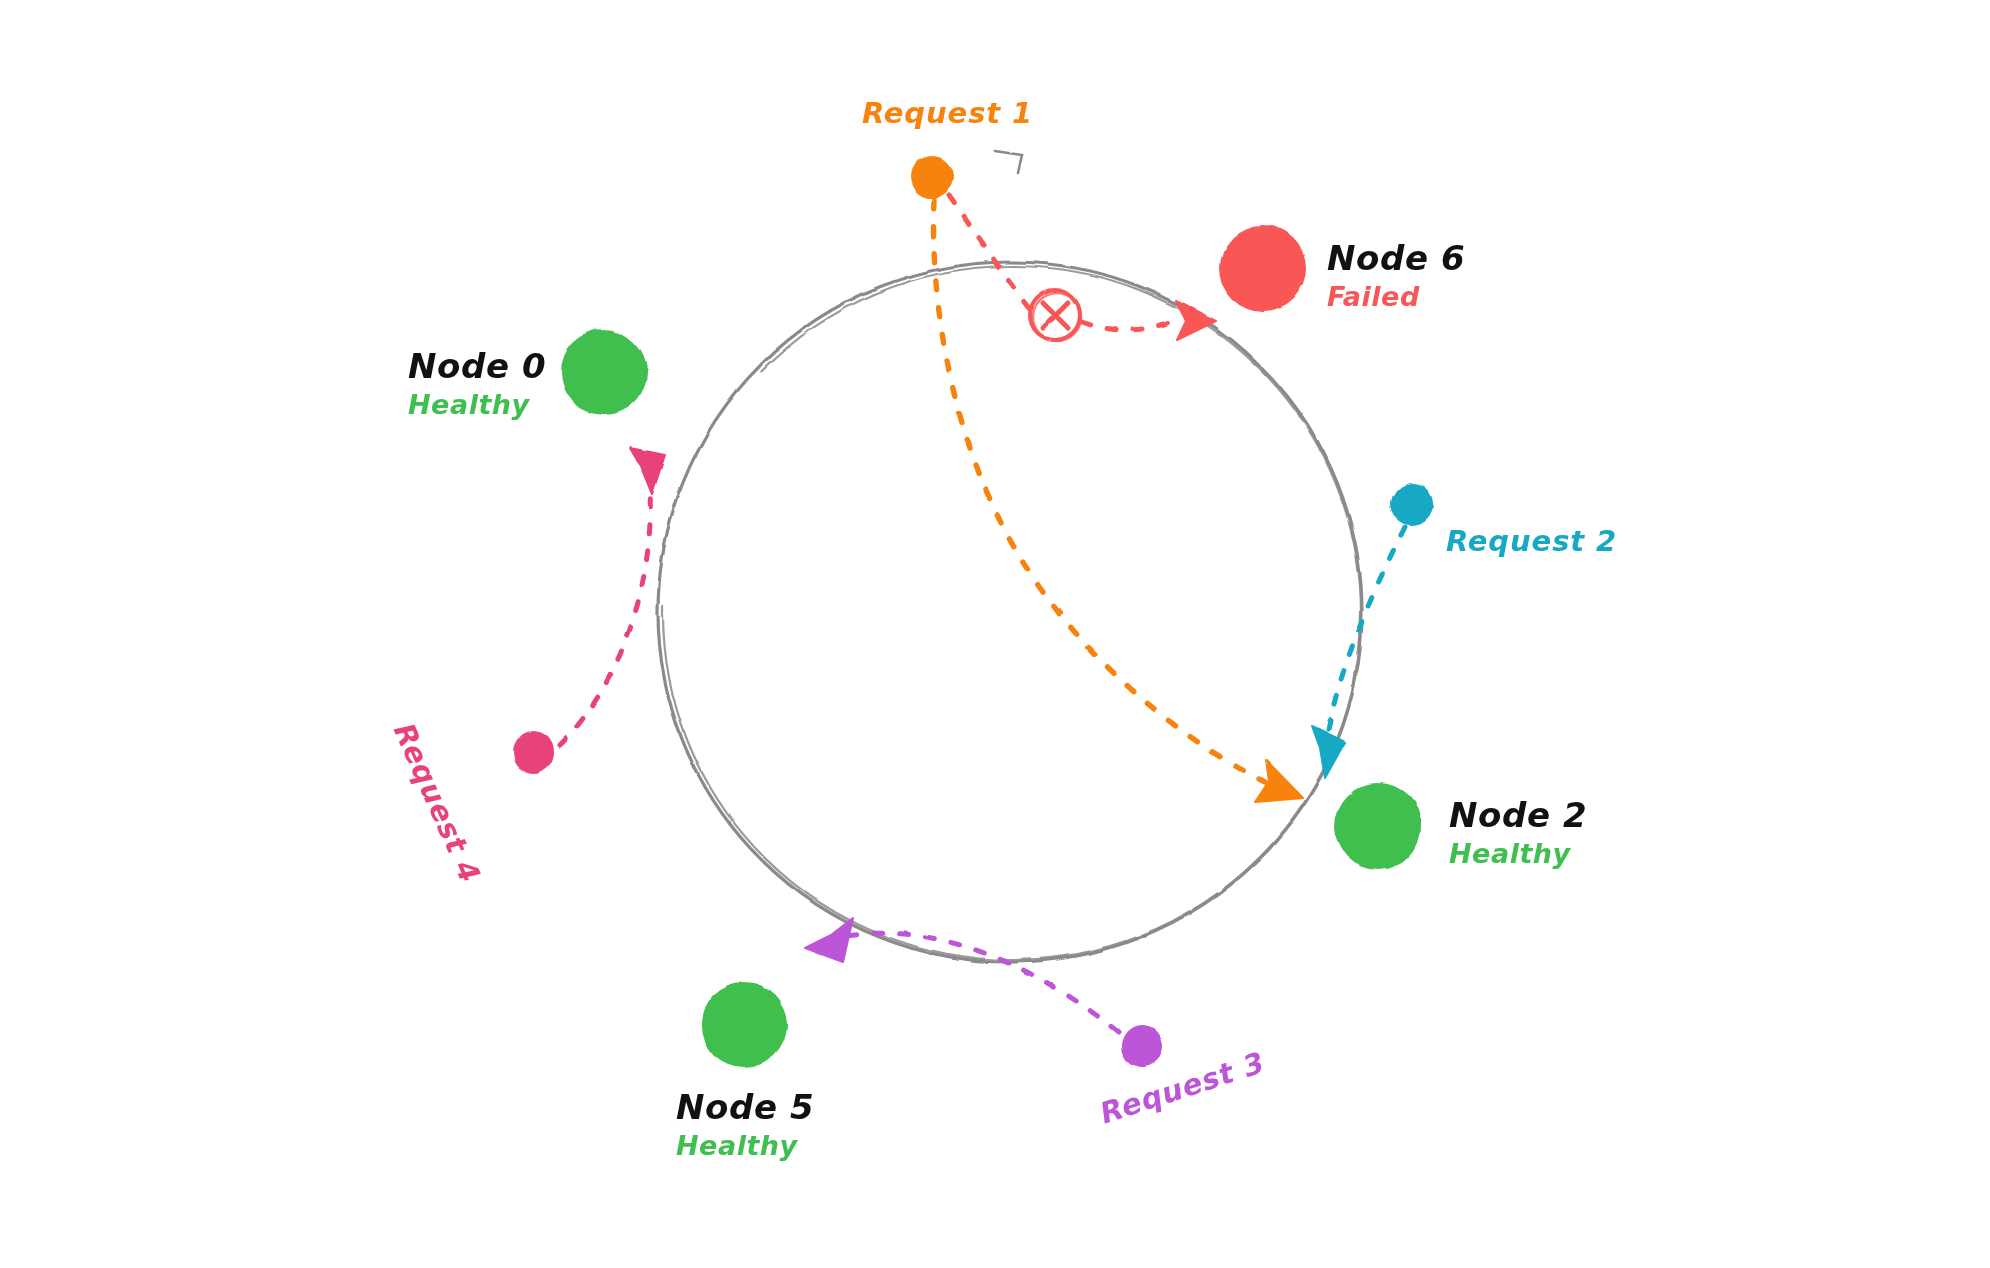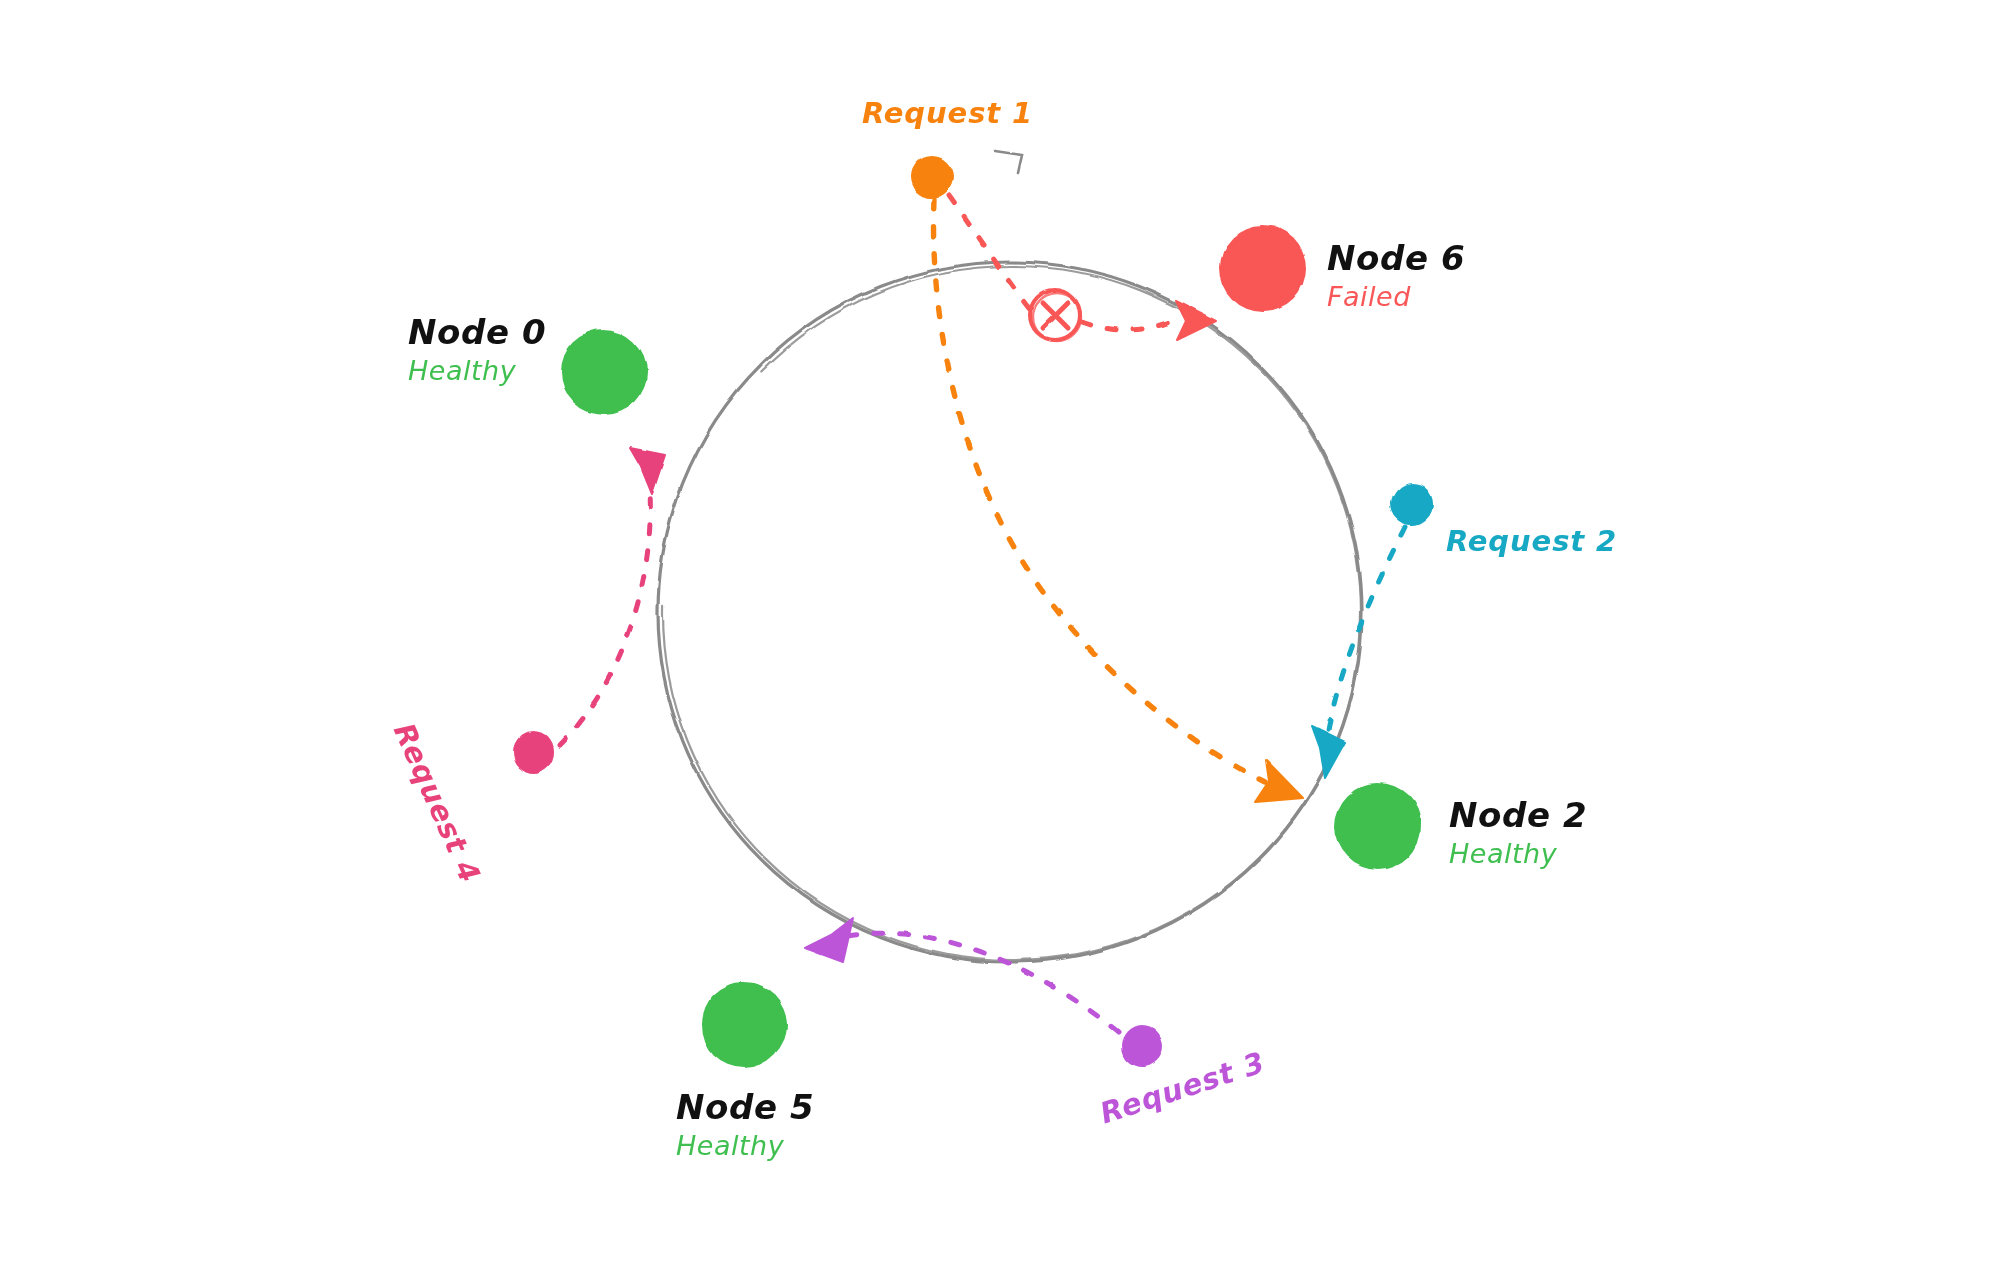--- a/index.html
+++ b/index.html
@@ -39,21 +39,21 @@
   .node-title {
     font-size: 34px;
     font-weight: 700;
     color: #111111;
     letter-spacing: 0.6px;
     font-style: italic;
     display: block;
   }
   .node-status {
     font-size: 27px;
-    font-weight: 400;
+    font-weight: 700;
     letter-spacing: 0.5px;
     font-style: italic;
     display: block;
     margin-top: 3px;
   }
   .status-healthy { color: #3FBF4F; }
   .status-failed  { color: #F95757; }
 
   .req-label {
     font-size: 29px;
@@ -135,21 +135,21 @@
     </g>
 
     <g filter="url(#roughblob)">
       <circle cx="932" cy="177" r="21" fill="#F7820D"></circle>
       <circle cx="1412" cy="504" r="21" fill="#17A8C4"></circle>
       <circle cx="1143" cy="1046" r="21" fill="#BD55D8"></circle>
       <circle cx="533" cy="752" r="21" fill="#E8427B"></circle>
     </g>
   </svg>
 
-  <div class="label node-label" style="left:408px; top:312px;">
+  <div class="label node-label" style="left:408px; top:346px;">
     <span class="node-title">Node 0</span>
     <span class="node-status status-healthy">Healthy</span>
   </div>
 
   <div class="label node-label" style="left:1327px; top:238px;">
     <span class="node-title">Node 6</span>
     <span class="node-status status-failed">Failed</span>
   </div>
 
   <div class="label node-label" style="left:1449px; top:795px;">

